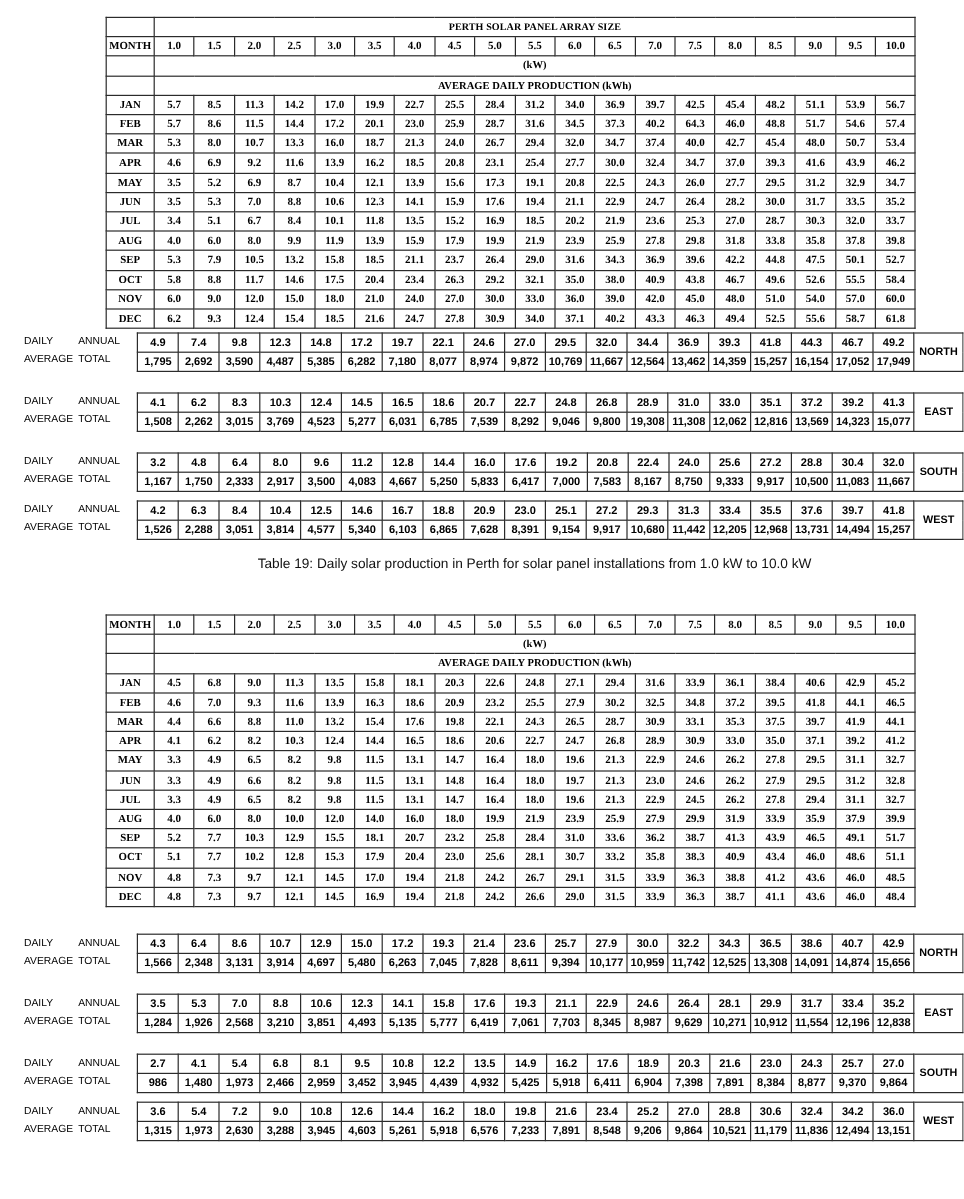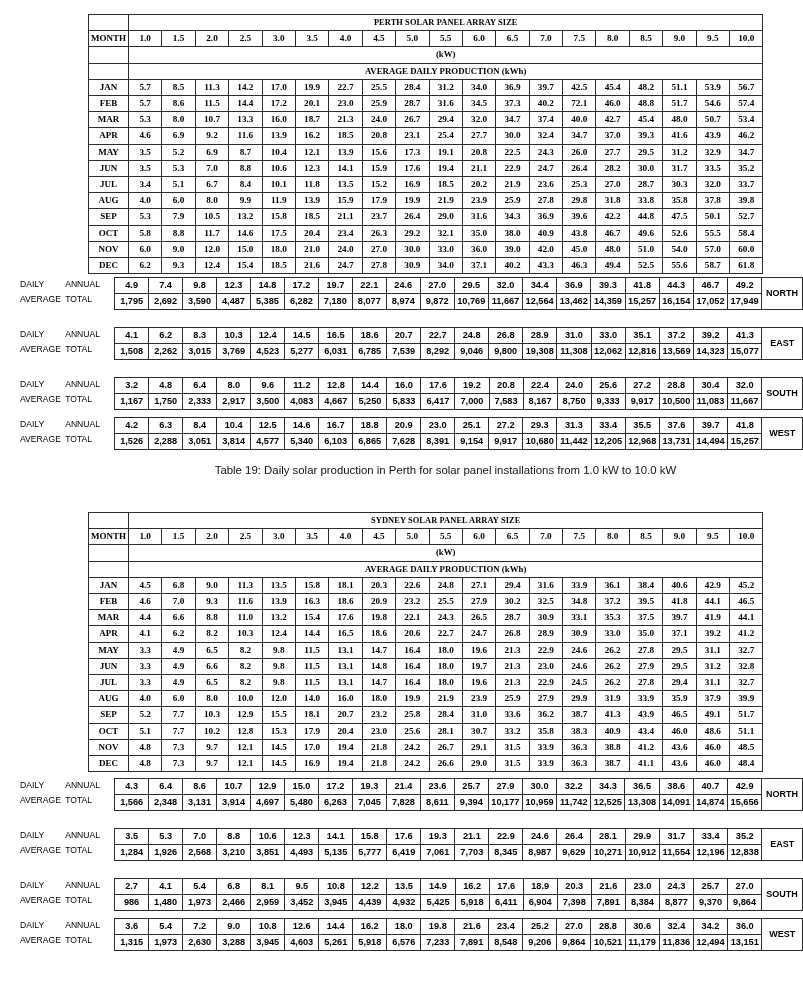--- a/index.html
+++ b/index.html
@@ -208,21 +208,21 @@
             <td>14.4</td>
             <td>17.2</td>
             <td>20.1</td>
             <td>23.0</td>
             <td>25.9</td>
             <td>28.7</td>
             <td>31.6</td>
             <td>34.5</td>
             <td>37.3</td>
             <td>40.2</td>
-            <td>72.1</td>
+            <td>64.3</td>
             <td>46.0</td>
             <td>48.8</td>
             <td>51.7</td>
             <td>54.6</td>
             <td>57.4</td>
           </tr>
           <tr>
             <td class="month-cell">MAR</td>
             <td>5.3</td>
             <td>8.0</td>
@@ -683,24 +683,20 @@
           <col class="col-val">
           <col class="col-val">
           <col class="col-val">
         <col class="col-val">
           <col class="col-val">
           <col class="col-val">
           <col class="col-val">
       </colgroup>
       <tbody id="sydney-body">
           <tr>
-            <td class="blank-cell"></td>
-            <td class="hdr-title" colspan="19">SYDNEY SOLAR PANEL ARRAY SIZE</td>
-          </tr>
-          <tr>
             <td class="month-cell">MONTH</td>
             <td>1.0</td>
             <td>1.5</td>
             <td>2.0</td>
             <td>2.5</td>
             <td>3.0</td>
             <td>3.5</td>
             <td>4.0</td>
             <td>4.5</td>
             <td>5.0</td>

